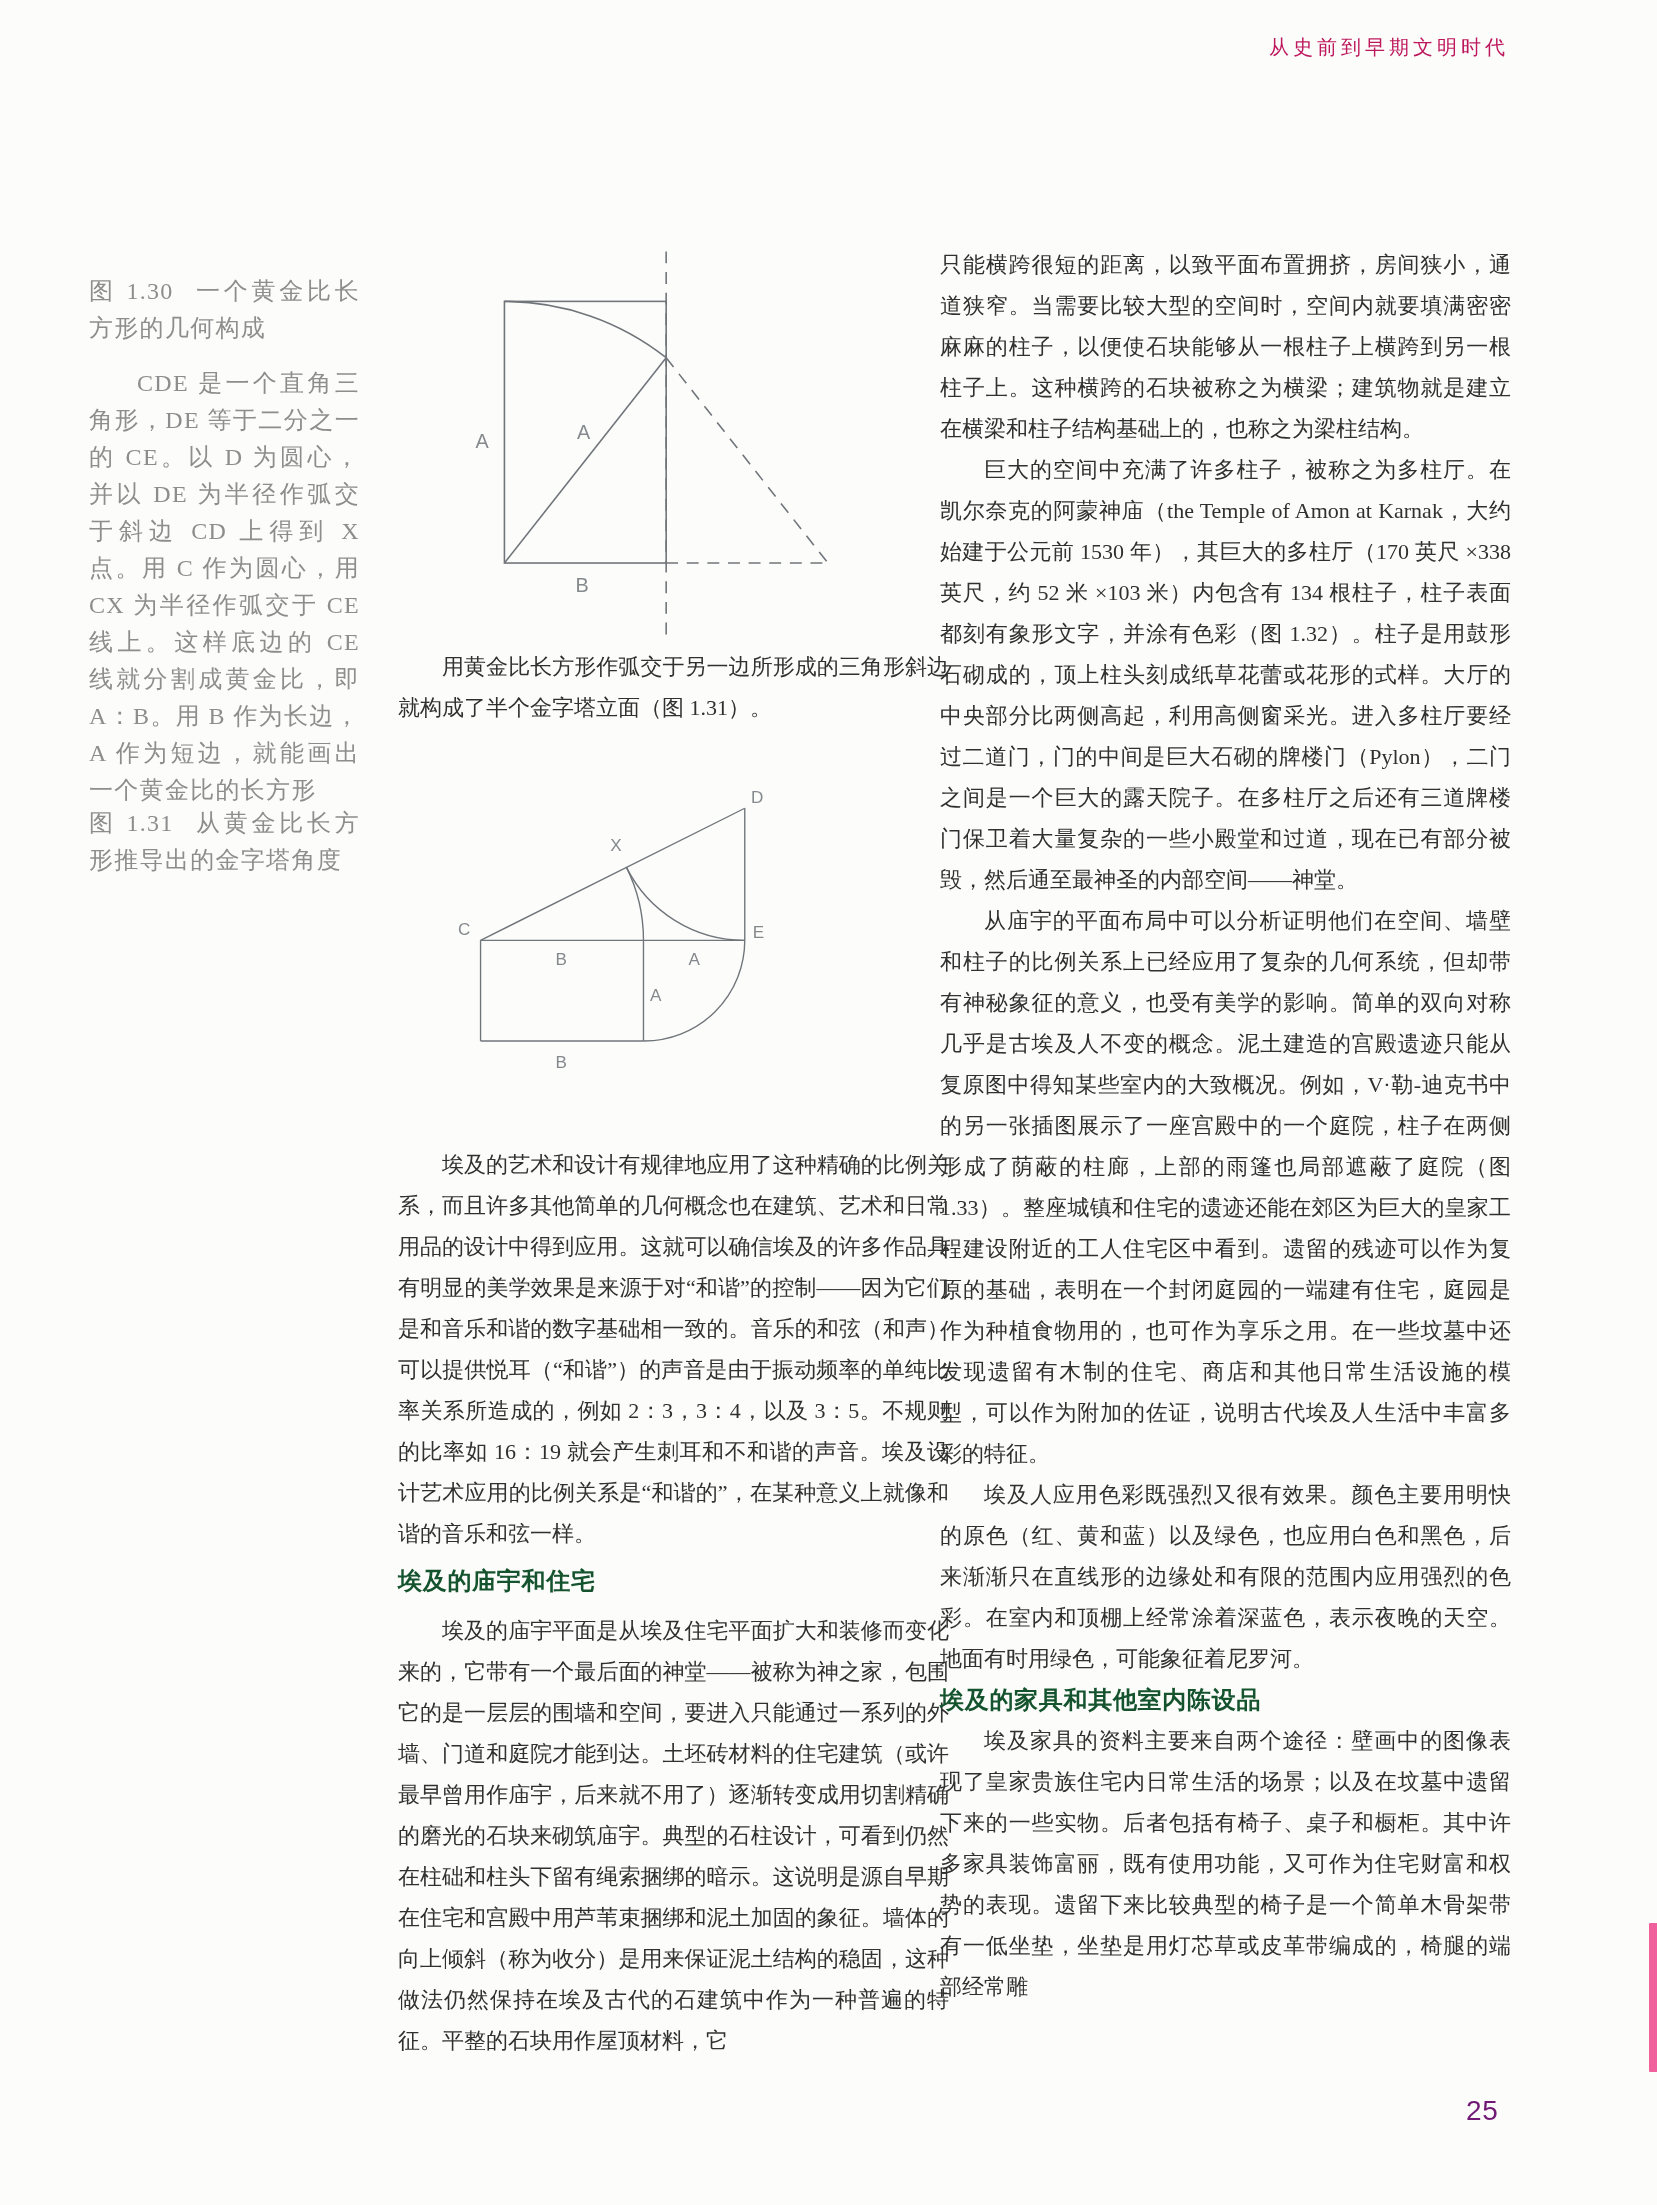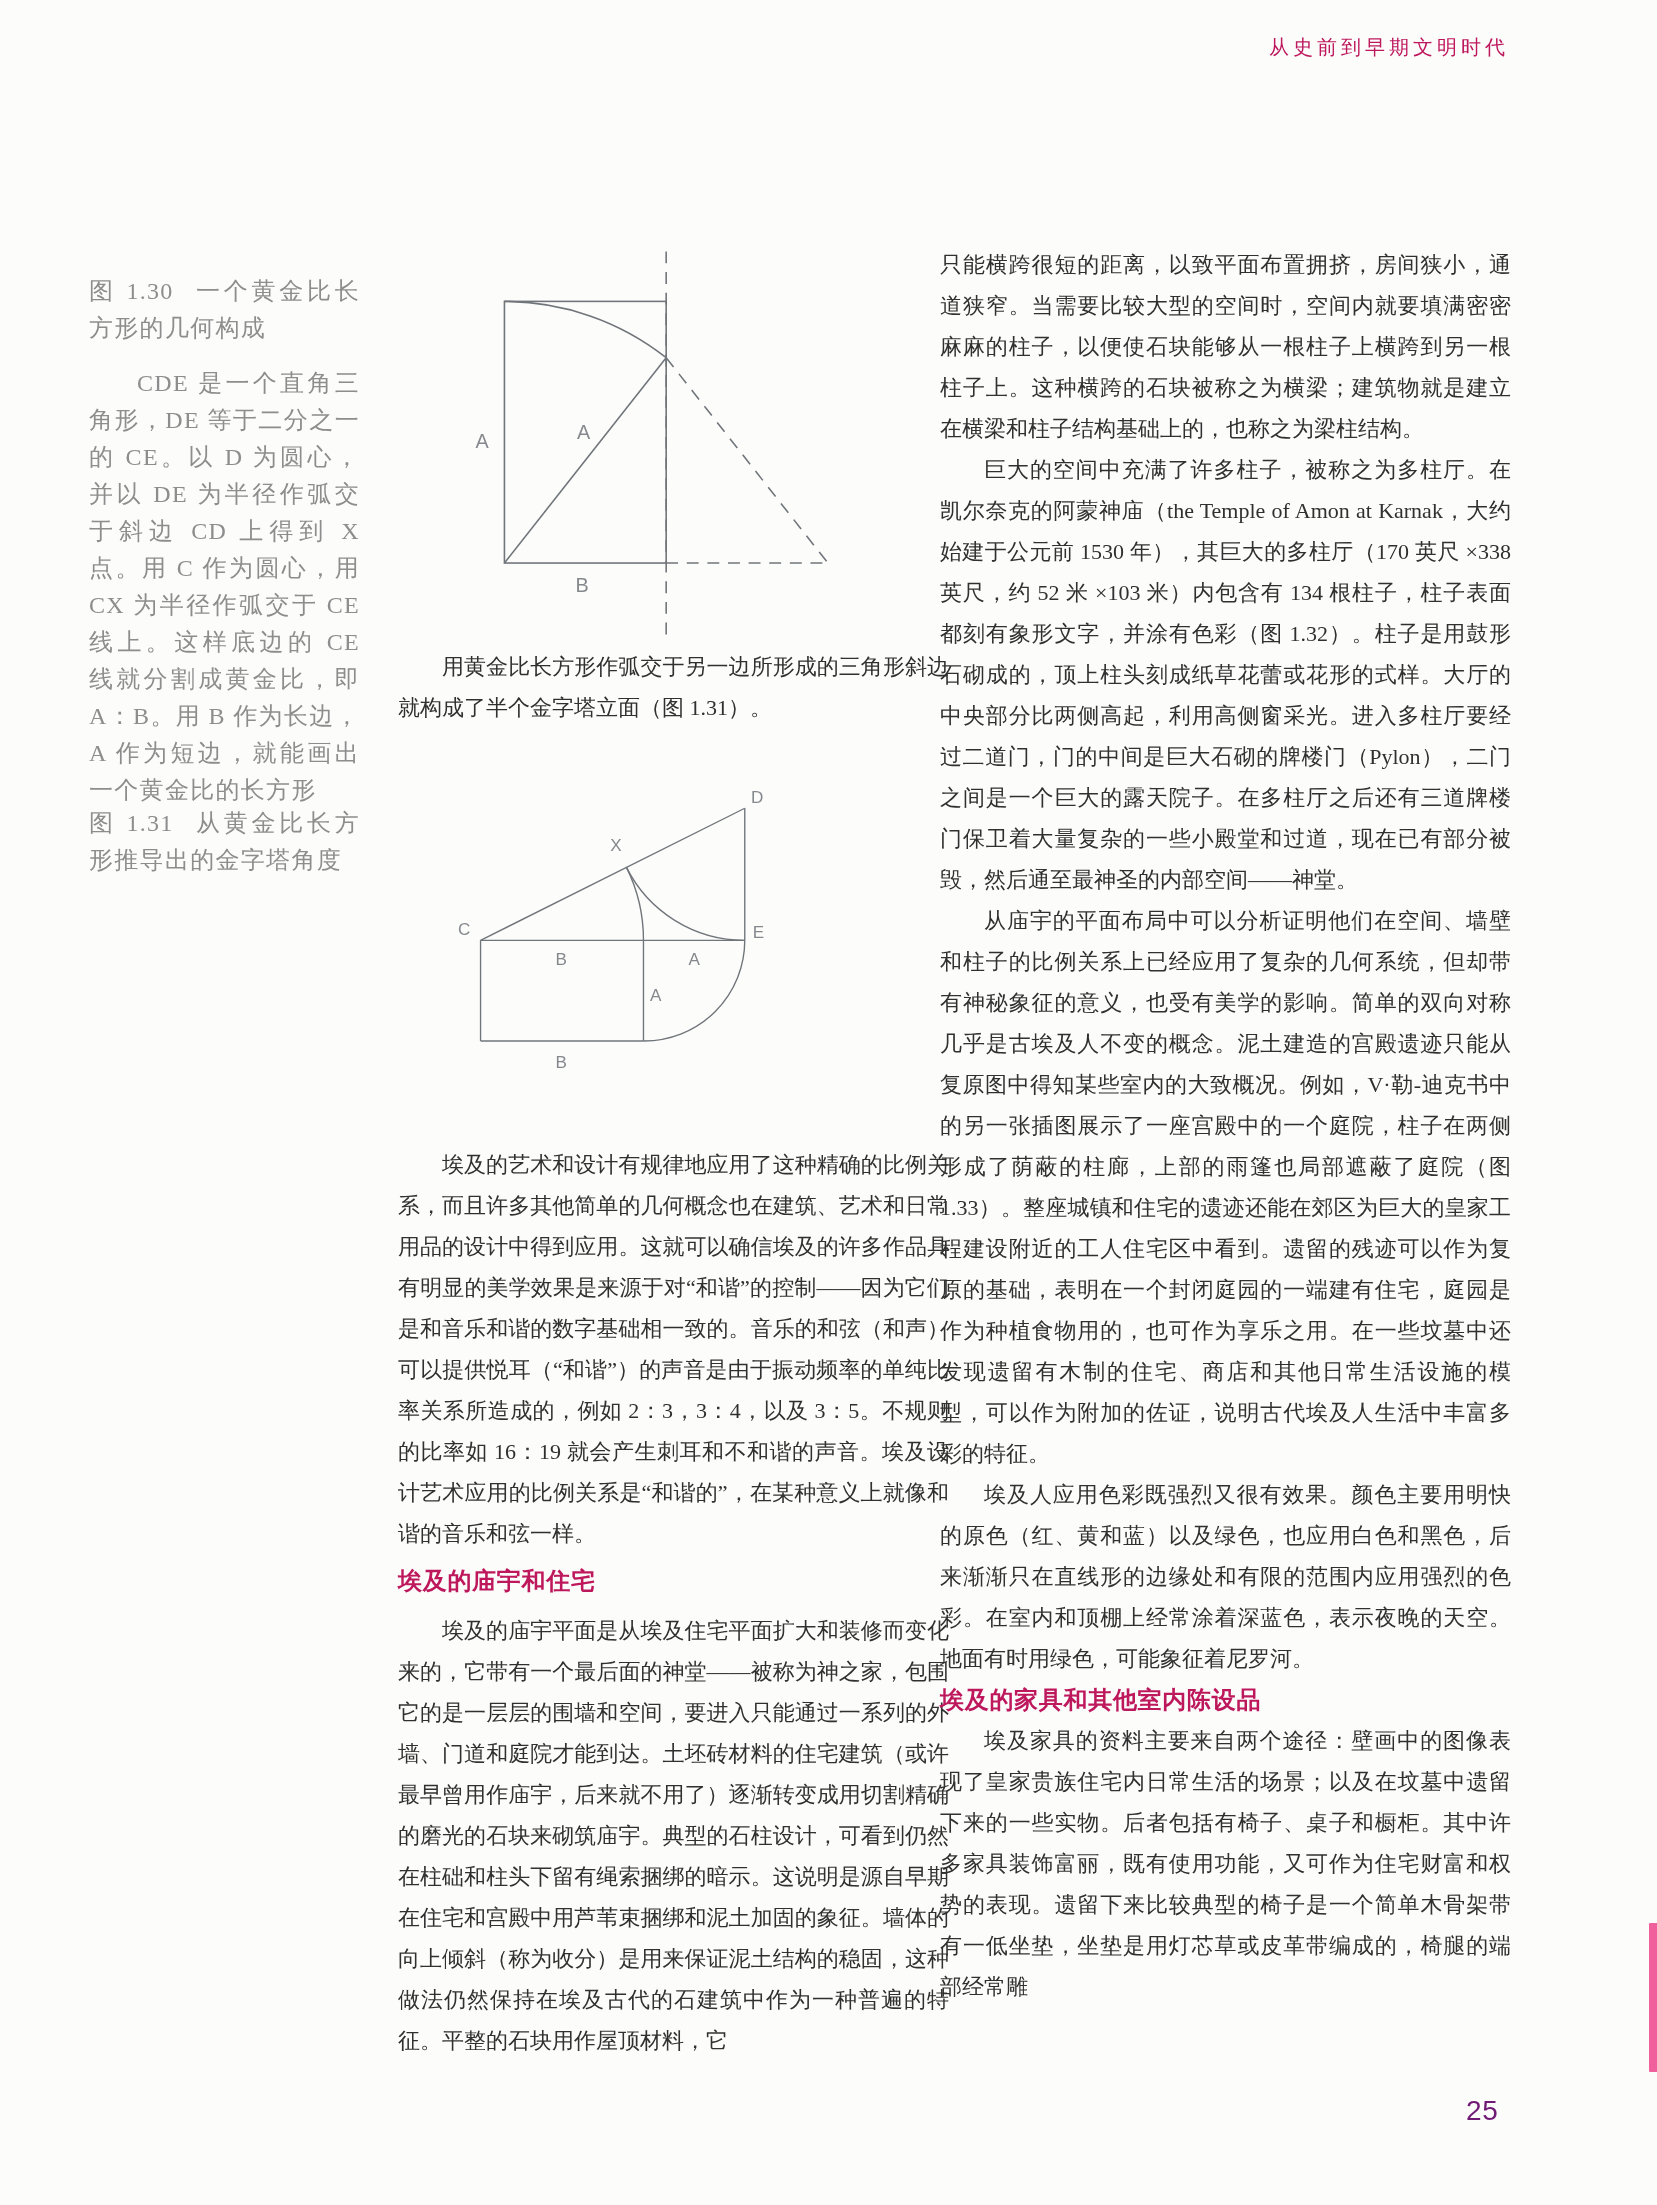--- a/index.html
+++ b/index.html
@@ -38,21 +38,21 @@
   
   .body-block{
     position:absolute;
     font-size:22px;line-height:41px;
     text-align:justify;color:#303030;
   }
   .body-block p{margin:0;}
   .body-block p.indent{text-indent:2em;}
   .sec-heading{
     font-family:"Liberation Sans","DejaVu Sans",sans-serif;
-    font-weight:bold;font-size:24px;color:#be185d;
+    font-weight:bold;font-size:24px;color:#14532d;
     letter-spacing:0.7px;
     margin:5.4px 0 4px 0;text-indent:0;
   }
   .mid-col{left:398px;width:551px;}
   .right-col{left:940px;width:571px;top:244px;}
   .page-number{
     position:absolute;left:1466px;top:2095px;
     font-family:"Liberation Sans","DejaVu Sans",sans-serif;
     font-size:28px;color:#701a75;letter-spacing:0.7px;
   }

